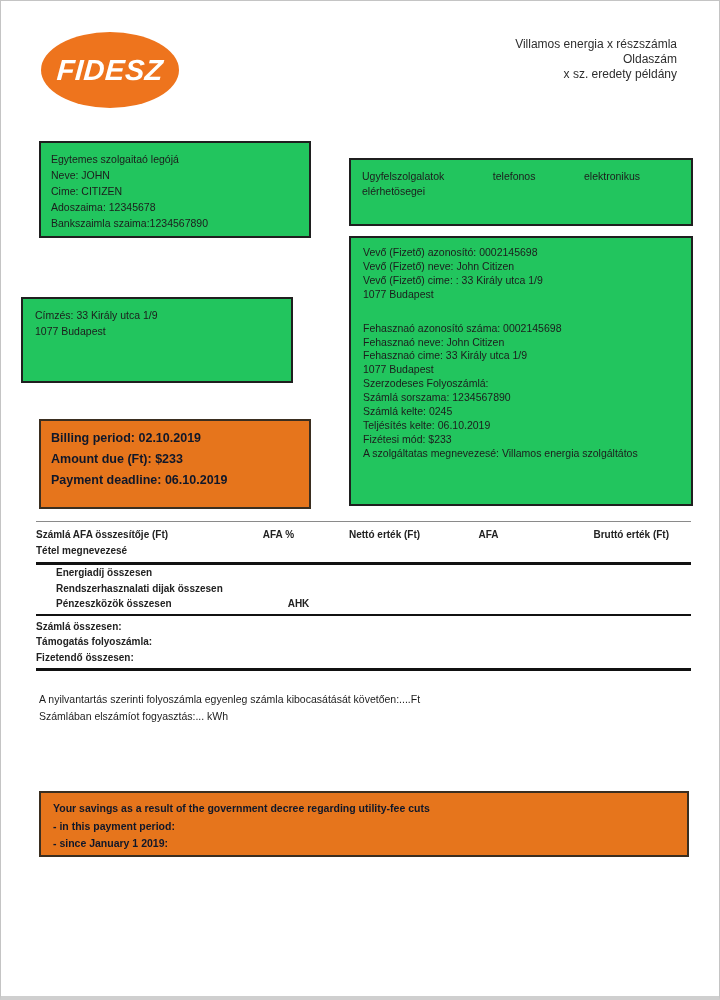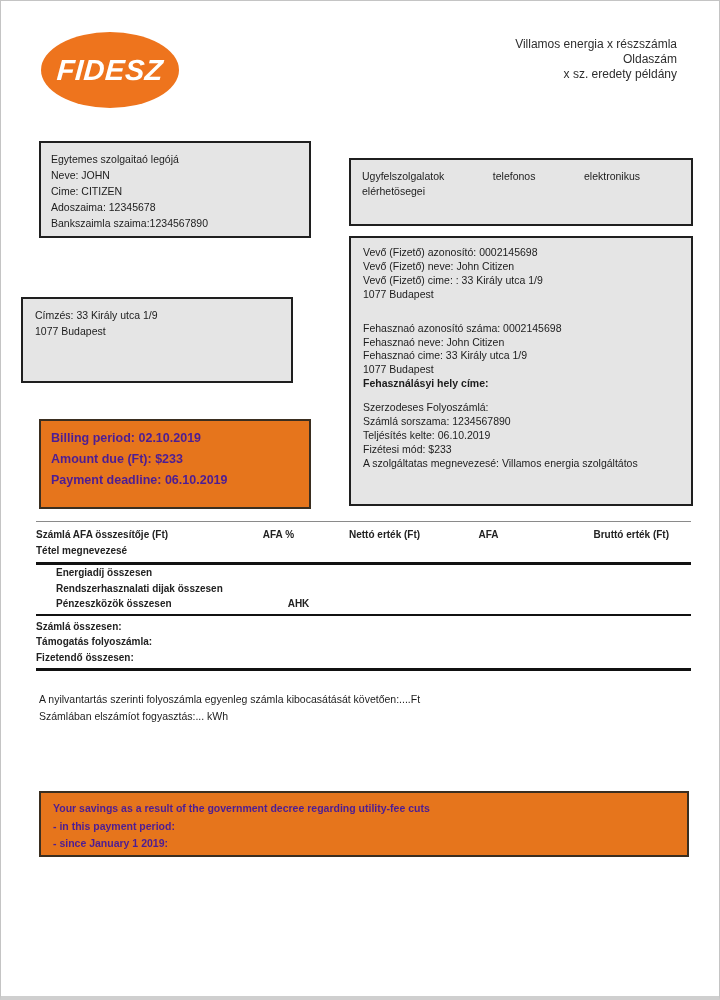--- a/index.html
+++ b/index.html
@@ -24,33 +24,33 @@
     color:#fff;font-style:italic;font-weight:700;
     font-size:29px;letter-spacing:.5px;
     font-family:"Liberation Sans", sans-serif;
     transform:skewX(-4deg);
   }
   .header-meta{
     position:absolute;right:42px;top:36px;
     text-align:right;font-size:12px;line-height:15px;color:#2e2e2e;
   }
   
-  .box{position:absolute;box-sizing:border-box;border:2px solid #1f1f1f;background:#e5e5e5;}
+  .box{position:absolute;box-sizing:border-box;border:2px solid #1f1f1f;background:#22c55e;}
   .provider-box{left:38px;top:140px;width:272px;height:97px;padding:8px 10px;font-size:10.5px;line-height:16px;}
   .address-box{left:20px;top:296px;width:272px;height:86px;padding:8px 12px;font-size:10.5px;line-height:16px;}
   .contact-box{left:348px;top:157px;width:344px;height:68px;padding:9px 11px;font-size:10.5px;line-height:15px;}
   .contact-row1{display:flex;justify-content:space-between;width:278px;}
   .details-box{left:348px;top:235px;width:344px;height:270px;padding:8px 12px;font-size:10.5px;line-height:13.9px;}
   .blk-buyer{margin-bottom:20px;}
   .blk-consumer{margin-bottom:0;}
   .bold-line{font-weight:700;margin-bottom:10px;}
   
   .orange-box{
     position:absolute;box-sizing:border-box;
-    background:#e6751c;border:2px solid #3a2e20;color:#4c1d95;font-weight:700;
+    background:#e6751c;border:2px solid #3a2e20;color:#0f172a;font-weight:700;
   }
   .billing-box{left:38px;top:418px;width:272px;height:90px;padding:7px 10px;font-size:12.5px;line-height:21px;}
   .savings-box{left:38px;top:790px;width:650px;height:66px;padding:7px 12px;font-size:10.5px;line-height:17.5px;}
   
   .bill-table{position:absolute;left:35px;top:520px;width:655px;font-size:10px;font-weight:700;color:#222;}
   .t-top{border-top:1px solid #8a8a8a;}
   .grid{display:grid;grid-template-columns:200px 85px 135px 65px 1fr;align-items:end;}
   .t-head{padding-top:5px;line-height:16px;}
   .c-label{text-align:left;}
   .c-afapct{text-align:center;}
@@ -108,24 +108,24 @@
       <div>Vevő (Fizető) neve: John Citizen</div>
       <div>Vevő (Fizető) cime: : 33 Király utca 1/9</div>
       <div>1077 Budapest</div>
     </div>
     <div class="blk-consumer">
       <div>Fehasznaó azonosító száma: 0002145698</div>
       <div>Fehasznaó neve: John Citizen</div>
       <div>Fehasznaó cime: 33 Király utca 1/9</div>
       <div>1077 Budapest</div>
     </div>
-    <div class="bold-line">Fehasználásyi hely címe:</div>
     <div>
       <div>Szerzodeses Folyoszámlá:</div>
       <div>Számlá sorszama: 1234567890</div>
+      <div>Számlá kelte: 0245</div>
       <div>Teljésítés kelte: 06.10.2019</div>
       <div>Fizétesi mód: $233</div>
       <div>A szolgáltatas megnevezesé: Villamos energia szolgáltátos</div>
     </div>
   </div>
 
   <div class="orange-box billing-box">
     <div>Billing period: 02.10.2019</div>
     <div>Amount due (Ft): $233</div>
     <div>Payment deadline: 06.10.2019</div>

